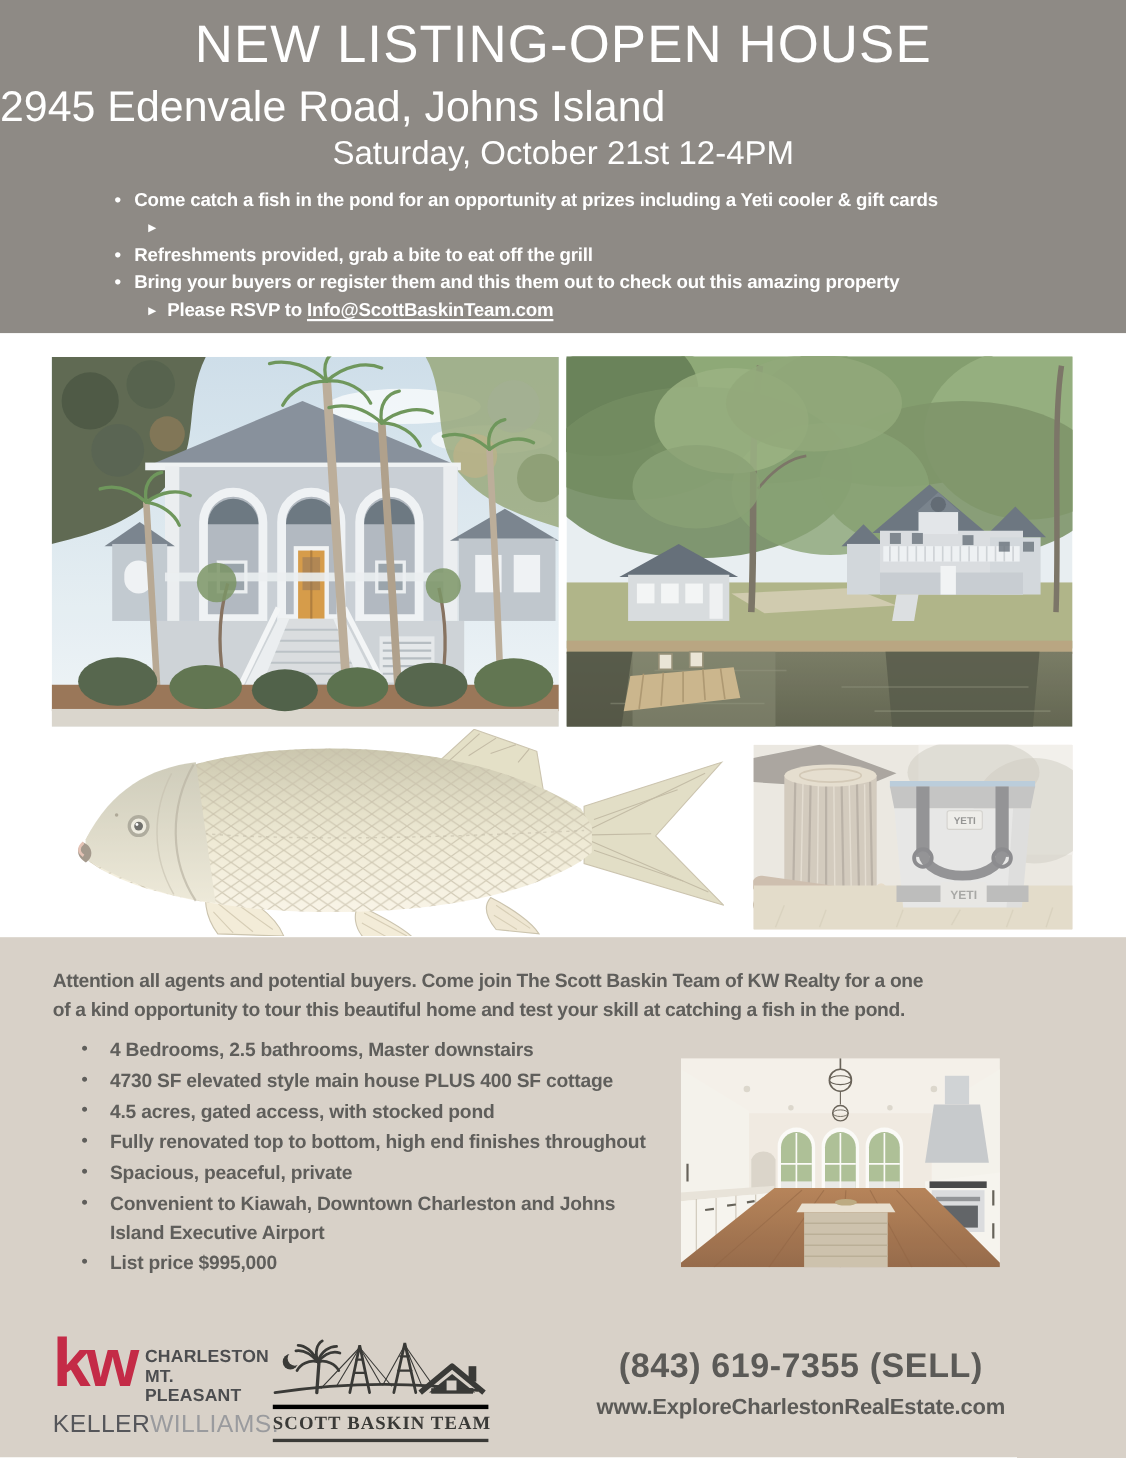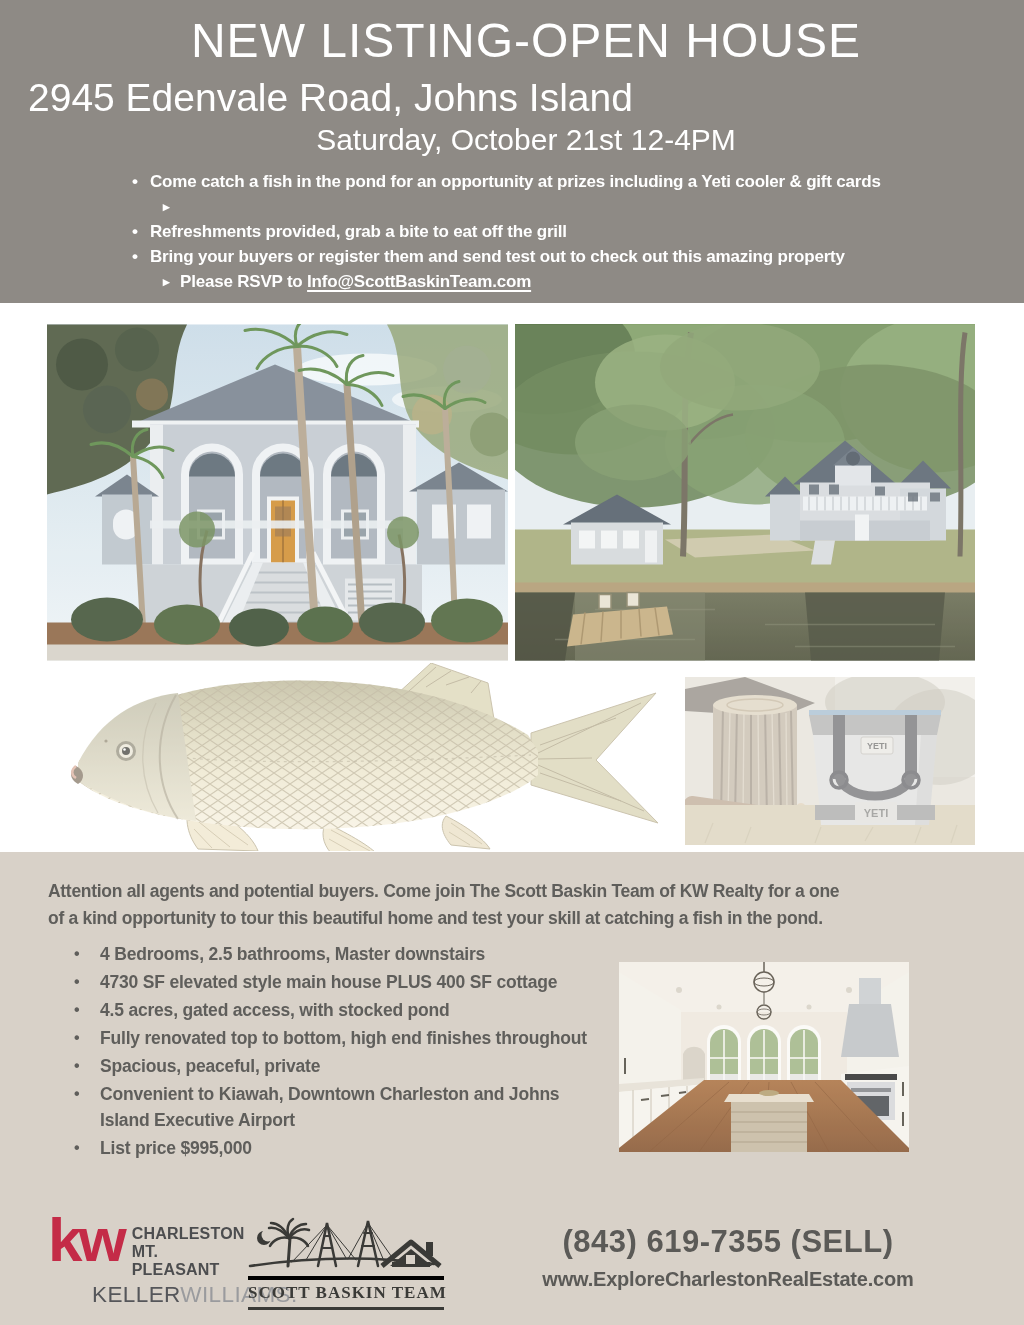--- a/index.html
+++ b/index.html
@@ -1,21 +1,21 @@
 <!DOCTYPE html>
 <html><head>
 <meta charset="utf-8">
 <style>
   * { box-sizing: border-box; }
   html,body { margin:0; padding:0; }
   body { width:1024px; font-family:"Liberation Sans", sans-serif; background:#ffffff; }
   .page { position:relative; width:1024px; height:1325px; overflow:hidden; background:#ffffff; }
 
   
-  .hero { height:303px; background:#8e8a85; color:#ffffff; padding-top:15px;padding-left:28px; }
+  .hero { height:303px; background:#8e8a85; color:#ffffff; padding-top:15px; }
   .hero-title { text-align:center; font-size:48px; font-weight:400; letter-spacing:1px; line-height:52px; margin:0; }
   .hero-address { text-align:left; font-size:39px; font-weight:400; line-height:44px; margin:9px 0 0; }
   .hero-date { text-align:center; font-size:30px; font-weight:400; line-height:33px; margin:3px 0 0; }
   .hero-list { margin:13px 0 0; padding:0 0 0 104px; list-style:none; font-weight:bold; font-size:17px; letter-spacing:-0.2px; }
   .hero-list li { display:flex; line-height:25px; white-space:nowrap; }
   .hero-list li.lvl2 { padding-left:31px; }
   .marker-dot { width:18px; flex:0 0 18px; font-size:17px; }
   .marker-arrow { width:17px; flex:0 0 17px; font-size:13px; }
   .email-link { color:#ffffff; text-decoration:underline; text-underline-offset:3px; text-decoration-thickness:2px; }
 
@@ -36,21 +36,21 @@
   .details-list .marker-dot { width:26px; flex:0 0 26px; font-size:16px; }
   .photo-kitchen { margin-left:15px; margin-top:30px; width:290px; height:190px; flex:0 0 290px; }
 
   
   .brand-row { position:absolute; left:48px; right:40px; top:364px; display:flex; align-items:flex-start; }
   .kw-logo { width:182px; }
   .kw-top { display:flex; align-items:flex-start; }
   .kw-mark { font-size:62px; font-weight:bold; letter-spacing:-4px; line-height:48px; color:#c42b47; }
   .kw-office { margin-left:9px; margin-top:9px; font-size:16px; font-weight:bold; color:#4c4d4f; line-height:18px; letter-spacing:0.2px; }
   .kw-brand { margin-top:3px; font-size:22.5px; letter-spacing:0.4px; white-space:nowrap; }
-  .kw-keller { color:#55565a;margin-left:44px; }
+  .kw-keller { color:#55565a; }
   .kw-williams { color:#9a9b9e; }
   .team-logo { margin-left:18px; width:196px; color:#3a3a37; }
   .team-name-box { border-top:4px solid #000000; border-bottom:3px solid #3a3a37; padding:3px 0 4px; margin-top:2px; text-align:center; }
   .team-name { font-family:"Liberation Serif", serif; font-weight:bold; font-size:17px; letter-spacing:1px; white-space:nowrap; }
   .contact { flex:1; text-align:center; margin-top:8px; padding-left:28px; color:#5b5a57; }
   .contact-phone { font-size:31px; font-weight:bold; letter-spacing:0.5px; }
   .contact-site { font-size:20px; font-weight:bold; margin-top:8px; letter-spacing:-0.2px; }
 </style>
 </head>
 <body>
@@ -68,21 +68,21 @@
       </li>
       <li class="lvl2">
         <span class="marker-arrow">▸</span>
       </li>
       <li>
         <span class="marker-dot">•</span>
         <span>Refreshments provided, grab a bite to eat off the grill</span>
       </li>
       <li>
         <span class="marker-dot">•</span>
-        <span>Bring your buyers or register them and send test out to check out this amazing property</span>
+        <span>Bring your buyers or register them and this them out to check out this amazing property</span>
       </li>
       <li class="lvl2">
         <span class="marker-arrow">▸</span>
         <span><span>Please RSVP to </span><a class="email-link" href="#">Info@ScottBaskinTeam.com</a></span>
       </li>
     </ul>
   </header>
 
   <section class="photo-band">
 

